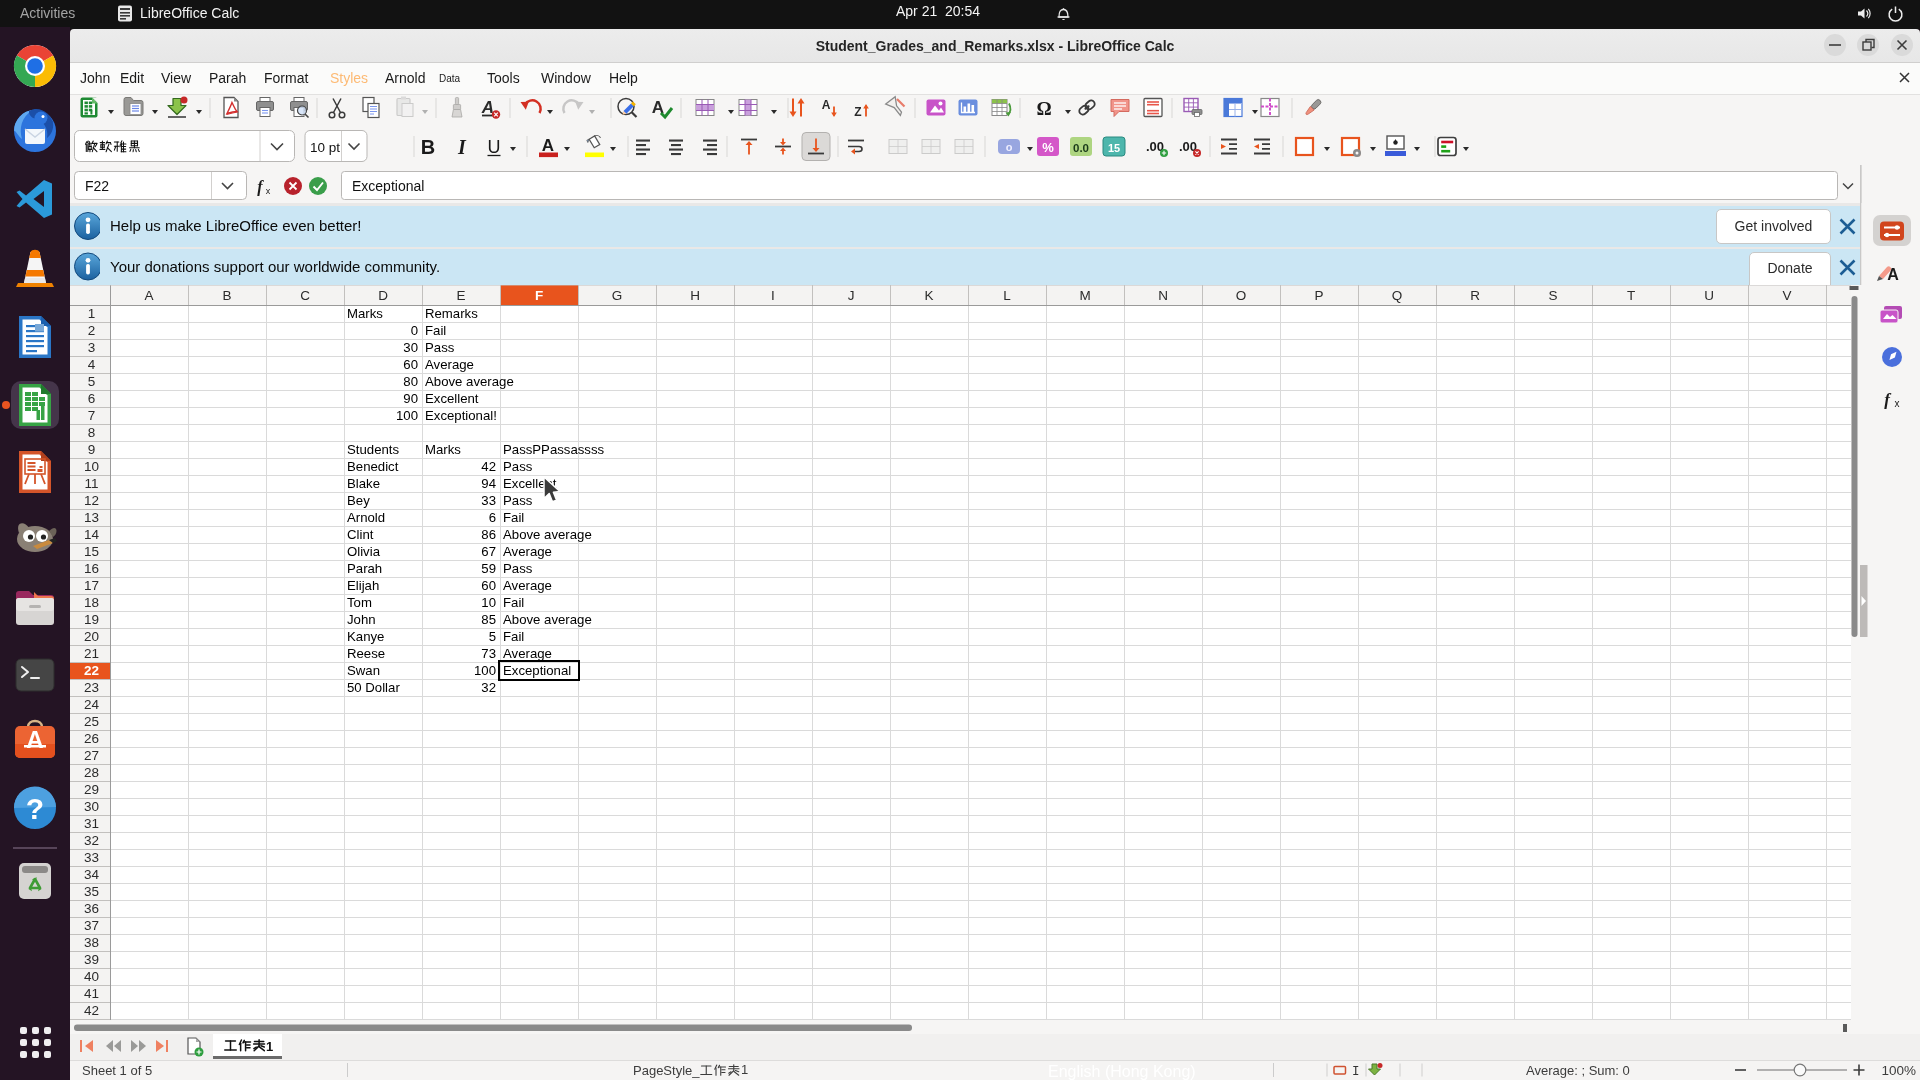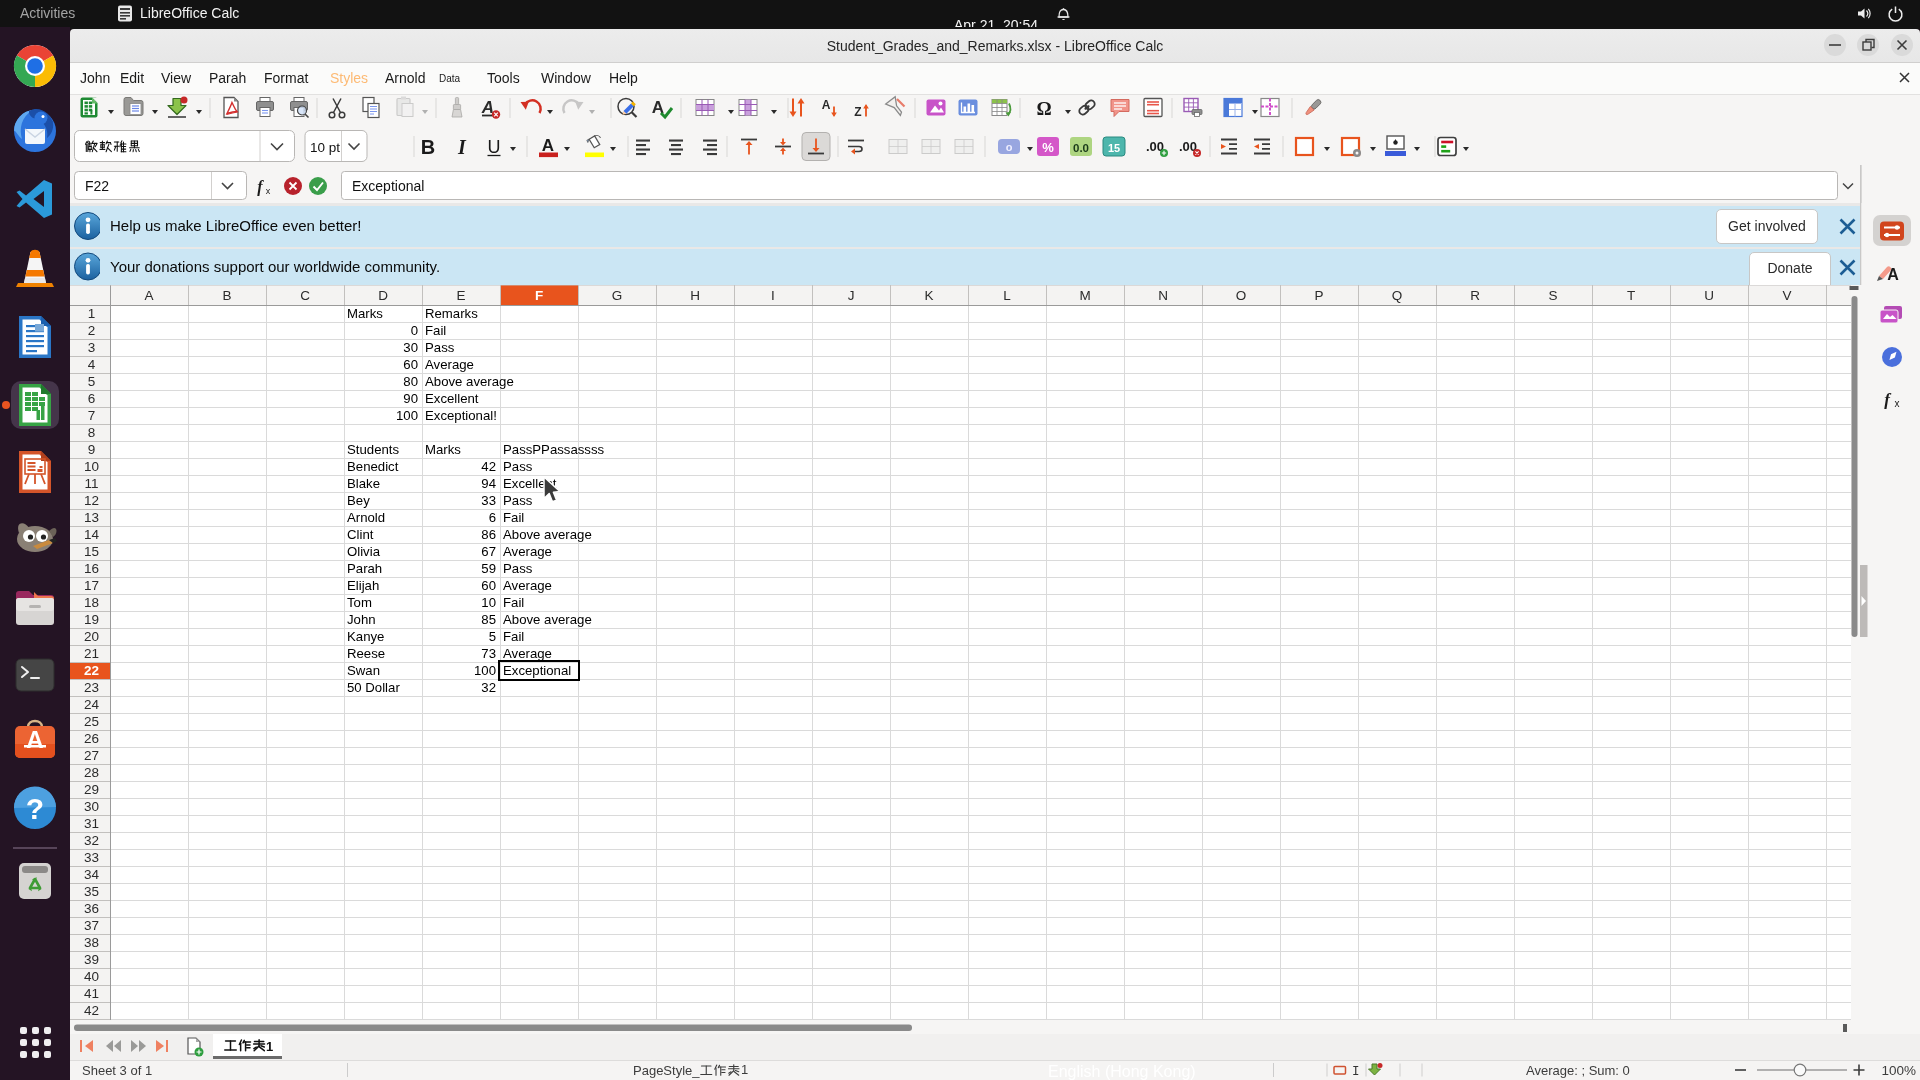--- a/index.html
+++ b/index.html
@@ -7,21 +7,21 @@
 <div class="ab" style="left:0;top:0;width:1920px;height:27px;background:#121212"></div>
 <div class="ab" style="left:20px;top:4px;color:#a3a3a3;font-size:14px;line-height:19px">Activities</div>
 <svg class="ab" style="left:117px;top:5px" width="17" height="17">
 <rect x="1" y="0.5" width="14" height="16" rx="2" fill="#e8e8e8"></rect>
 <rect x="3" y="3" width="10" height="2" fill="#3a3a3a"></rect>
     <rect x="3" y="7" width="10" height="1.6" fill="#3a3a3a"></rect>
     <rect x="3" y="10" width="10" height="1.6" fill="#3a3a3a"></rect>
     <rect x="3" y="13" width="6" height="1.6" fill="#3a3a3a"></rect>
 </svg>
 <div class="ab" style="left:140px;top:4px;color:#f2f2f2;font-size:14px;line-height:19px">LibreOffice Calc</div>
-<div class="ab" style="left:896px;top:16px;width:200px;text-align:center;color:#f5f5f5;font-size:14px;line-height:19px">Apr 21&nbsp;&nbsp;20:54</div>
+<div class="ab" style="left:896px;top:2px;width:200px;color:#f5f5f5;font-size:14px;line-height:19px">Apr 21&nbsp;&nbsp;20:54</div>
 <svg class="ab" style="left:1054px;top:4px" width="19" height="19" viewBox="0 0 19 19">
 <path d="M5 13 C5 9 5.5 5.5 9.5 5.5 C13.5 5.5 14 9 14 13 Z" fill="none" stroke="#e8e8e8" stroke-width="1.3"></path>
 <path d="M3.5 13 L15.5 13" stroke="#e8e8e8" stroke-width="1.3"></path>
 <path d="M8 15 A1.6 1.6 0 0 0 11 15 Z" fill="#e8e8e8"></path>
 <path d="M9.5 5.5 L9.5 4.2" stroke="#e8e8e8" stroke-width="1.5"></path>
 </svg>
 <svg class="ab" style="left:1855px;top:4px" width="19" height="19" viewBox="0 0 19 19">
 <path d="M3 7.5 L6 7.5 L9.5 4.5 L9.5 14.5 L6 11.5 L3 11.5 Z" fill="#ececec"></path>
 <path d="M11.5 6.5 A4.5 4.5 0 0 1 11.5 12.5" fill="none" stroke="#ececec" stroke-width="1.2"></path>
 <path d="M13.3 4.8 A7 7 0 0 1 13.3 14.2" fill="none" stroke="#ececec" stroke-width="1.2"></path>
@@ -159,21 +159,21 @@
     <rect x="24" y="0" width="7" height="7" rx="2" fill="#efeef0"></rect>
     <rect x="0" y="12" width="7" height="7" rx="2" fill="#efeef0"></rect>
     <rect x="12" y="12" width="7" height="7" rx="2" fill="#efeef0"></rect>
     <rect x="24" y="12" width="7" height="7" rx="2" fill="#efeef0"></rect>
     <rect x="0" y="24" width="7" height="7" rx="2" fill="#efeef0"></rect>
     <rect x="12" y="24" width="7" height="7" rx="2" fill="#efeef0"></rect>
     <rect x="24" y="24" width="7" height="7" rx="2" fill="#efeef0"></rect>
   </svg>
 <div class="ab" style="left:70px;top:27px;width:1850px;height:2px;background:#131313"></div>
 <div class="ab" style="left:70px;top:29px;width:1850px;height:34px;background:linear-gradient(#ececec,#e7e7e7);border-bottom:1px solid #d0cfce;border-radius:4px 4px 0 0"></div>
-<div class="ab" style="left:570px;top:37px;width:850px;text-align:center;color:#252525;font-size:14px;font-weight:normal;line-height:19px">Student_Grades_and_Remarks.xlsx - LibreOffice Calc</div>
+<div class="ab" style="left:570px;top:37px;width:850px;text-align:center;color:#252525;font-size:14px;font-weight:bold;line-height:19px">Student_Grades_and_Remarks.xlsx - LibreOffice Calc</div>
 <div class="ab" style="left:1824px;top:34px;width:22px;height:22px;border-radius:50%;background:#dadada"></div>
 <div class="ab" style="left:1857px;top:34px;width:22px;height:22px;border-radius:50%;background:#dadada"></div>
 <div class="ab" style="left:1891px;top:34px;width:22px;height:22px;border-radius:50%;background:#dadada"></div>
 <svg class="ab" style="left:0;top:0" width="1920" height="60">
     <path d="M1829 45 L1841 45" stroke="#3c3c3c" stroke-width="1.6"></path>
     <rect x="1863" y="42" width="8" height="8" fill="none" stroke="#3c3c3c" stroke-width="1.4"></rect>
     <path d="M1866 42 v-2.5 h8 v8 h-2.5" fill="none" stroke="#3c3c3c" stroke-width="1.4"></path>
     <path d="M1897.5 40.5 L1906.5 49.5 M1906.5 40.5 L1897.5 49.5" stroke="#3c3c3c" stroke-width="1.6"></path>
   </svg>
 <div class="ab" style="left:70px;top:63px;width:1850px;height:32px;background:#fbfbfa;border-bottom:1px solid #e2e1e0"></div>
@@ -620,21 +620,21 @@
     </defs>
 <circle cx="88" cy="226" r="13.5" fill="url(#ig)" stroke="#13497c" stroke-width="1"></circle>
 <circle cx="88" cy="219.8" r="2.4" fill="#fff"></circle>
     <rect x="86.1" y="223.5" width="3.8" height="10.5" rx="1.7" fill="#fff"></rect>
 <circle cx="88" cy="266.5" r="13.5" fill="url(#ig)" stroke="#13497c" stroke-width="1"></circle>
 <circle cx="88" cy="260.3" r="2.4" fill="#fff"></circle>
     <rect x="86.1" y="264" width="3.8" height="10.5" rx="1.7" fill="#fff"></rect>
 </svg>
 <div class="ab" style="left:110px;top:216px;font-size:15px;color:#0a0a0a;line-height:20px">Help us make LibreOffice even better!</div>
 <div class="ab" style="left:110px;top:257px;font-size:15px;color:#0a0a0a;line-height:20px">Your donations support our worldwide community.</div>
-<div class="ab" style="left:1716px;top:209px;width:102px;height:35px;background:#fff;border:1px solid #c8c7c6;border-radius:5px;text-align:center;font-size:14px;color:#2b2b2b;line-height:33px">Get involved</div>
+<div class="ab" style="left:1716px;top:209px;width:115px;height:35px;background:#fff;border:1px solid #c8c7c6;border-radius:5px;text-align:center;font-size:14px;color:#2b2b2b;line-height:33px">Get involved</div>
 <div class="ab" style="left:1749px;top:252px;width:82px;height:48px;background:#fff;border:1px solid #c8c7c6;border-radius:5px;text-align:center;font-size:14px;color:#2b2b2b;line-height:30px">Donate</div>
 <svg class="ab" style="left:1838px;top:217px" width="19" height="19">
     <path d="M2.5 2.5 L16.5 16.5 M16.5 2.5 L2.5 16.5" stroke="#1c5d94" stroke-width="2.6"></path>
   </svg>
 <svg class="ab" style="left:1838px;top:258px" width="19" height="19">
     <path d="M2.5 2.5 L16.5 16.5 M16.5 2.5 L2.5 16.5" stroke="#1c5d94" stroke-width="2.6"></path>
   </svg>
 <svg class="ab" style="left:70px;top:285px" width="1781" height="735">
     <rect x="0" y="0" width="1781" height="735" fill="#fff"></rect>
     <rect x="0" y="0" width="1781" height="20" fill="#f4f3f2"></rect>
@@ -820,21 +820,21 @@
     <path d="M 254.42 1041.60 L 263.78 1041.60" stroke="#111" stroke-width="1.50" fill="none" stroke-linecap="round"></path>
     <path d="M 253.64 1043.94 L 264.56 1043.94" stroke="#111" stroke-width="1.50" fill="none" stroke-linecap="round"></path>
     <path d="M 259.10 1039.78 L 259.10 1046.15" stroke="#111" stroke-width="1.50" fill="none" stroke-linecap="round"></path>
     <path d="M 258.84 1046.15 L 254.16 1050.70" stroke="#111" stroke-width="1.50" fill="none" stroke-linecap="round"></path>
     <path d="M 256.24 1047.06 L 253.90 1048.62" stroke="#111" stroke-width="1.50" fill="none" stroke-linecap="round"></path>
     <path d="M 259.36 1046.80 L 264.30 1050.70" stroke="#111" stroke-width="1.50" fill="none" stroke-linecap="round"></path>
     <path d="M 260.92 1045.76 L 264.30 1047.06" stroke="#111" stroke-width="1.50" fill="none" stroke-linecap="round"></path>
     <text x="266" y="1051" font-size="13" font-weight="bold" fill="#111" font-family="Liberation Sans">1</text>
   </svg>
 <div class="ab" style="left:70px;top:1060px;width:1850px;height:20px;background:#f5f4f3;border-top:1px solid #dddcdb"></div>
-<div class="ab" style="left:82px;top:1063px;font-size:13px;color:#3c3c3c">Sheet 3 of 1</div>
+<div class="ab" style="left:82px;top:1063px;font-size:13px;color:#3c3c3c">Sheet 1 of 5</div>
 <div class="ab" style="left:347px;top:1063px;width:1px;height:14px;background:#ccc"></div>
 <div class="ab" style="left:633px;top:1063px;font-size:13px;color:#3c3c3c">PageStyle_</div>
 <svg class="ab" style="left:0;top:0" width="1920" height="1080">
     <path d="M 701.50 1066.00 L 711.00 1066.00" stroke="#3c3c3c" stroke-width="1.10" fill="none" stroke-linecap="round"></path>
     <path d="M 706.25 1066.00 L 706.25 1074.50" stroke="#3c3c3c" stroke-width="1.10" fill="none" stroke-linecap="round"></path>
     <path d="M 700.75 1074.50 L 711.75 1074.50" stroke="#3c3c3c" stroke-width="1.10" fill="none" stroke-linecap="round"></path>
     <path d="M 716.75 1065.00 L 714.75 1069.25" stroke="#3c3c3c" stroke-width="1.10" fill="none" stroke-linecap="round"></path>
     <path d="M 716.00 1068.00 L 716.00 1075.25" stroke="#3c3c3c" stroke-width="1.10" fill="none" stroke-linecap="round"></path>
     <path d="M 719.50 1065.25 L 718.25 1067.75" stroke="#3c3c3c" stroke-width="1.10" fill="none" stroke-linecap="round"></path>
     <path d="M 718.75 1067.00 L 725.50 1067.00" stroke="#3c3c3c" stroke-width="1.10" fill="none" stroke-linecap="round"></path>

